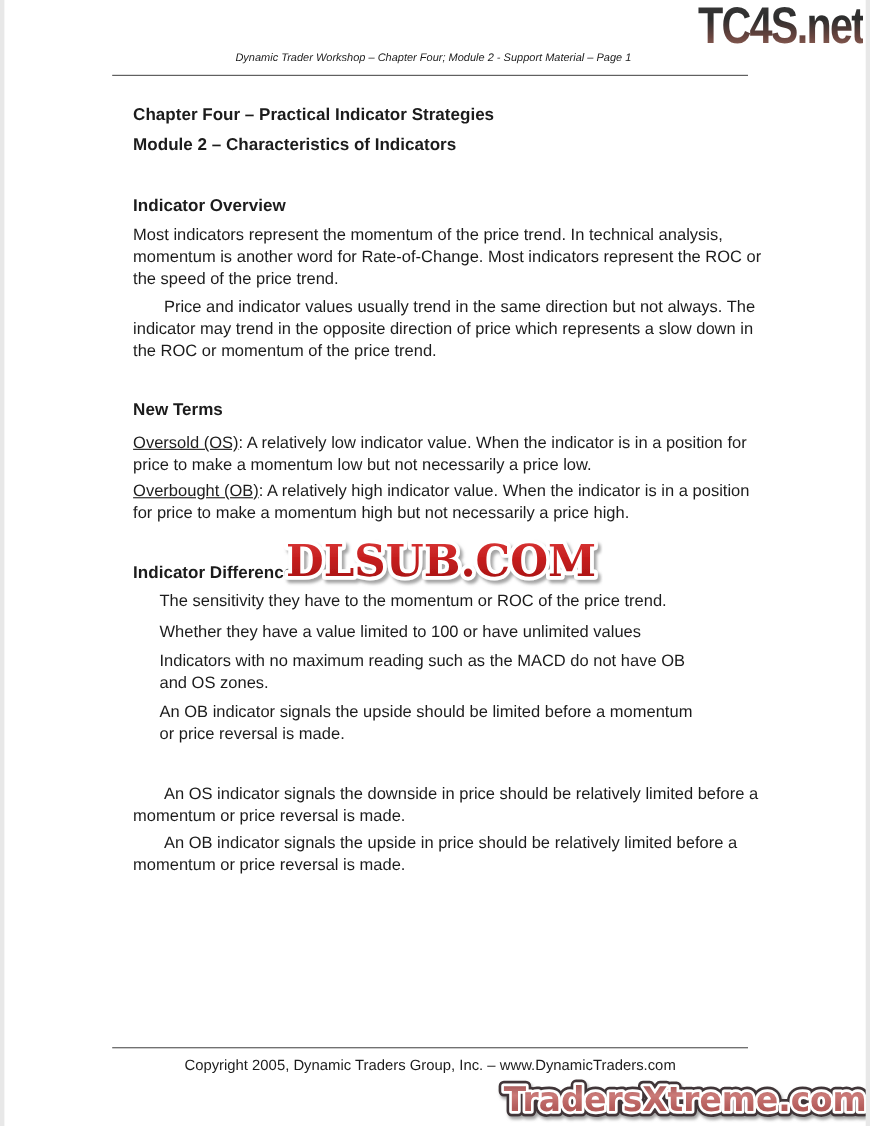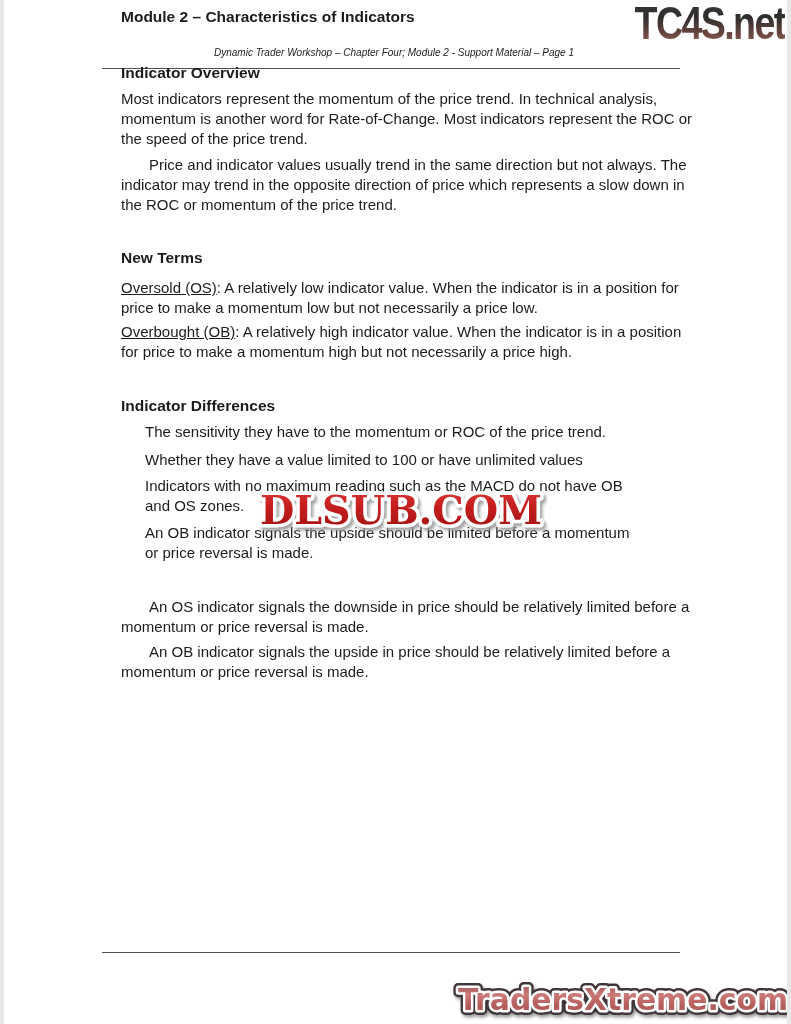--- a/index.html
+++ b/index.html
@@ -79,20 +79,21 @@
 
 <div class="page">
 
   <div class="tc4s-logo">TC4S.net</div>
 
   <div class="header-title">Dynamic Trader Workshop – Chapter Four; Module 2 - Support Material – Page 1</div>
   <div class="header-rule"></div>
 
   <div class="content">
 
+    <p id="h-chapter" class="doc-h">Chapter Four – Practical Indicator Strategies</p>
     <p id="h-module" class="doc-h">Module 2 – Characteristics of Indicators</p>
 
     <p id="h-overview" class="doc-h">Indicator Overview</p>
     <p id="p-ov1" class="para">Most indicators represent the momentum of the price trend. In technical analysis, momentum is another word for Rate-of-Change. Most indicators represent the ROC or the speed of the price trend.</p>
     <p id="p-ov2" class="para indent">Price and indicator values usually trend in the same direction but not always. The indicator may trend in the opposite direction of price which represents a slow down in the ROC or momentum of the price trend.</p>
 
     <p id="h-newterms" class="doc-h">New Terms</p>
     <p id="p-oversold" class="para"><span class="term">Oversold (OS)</span><span>: A relatively low indicator value. When the indicator is in a position for price to make a momentum low but not necessarily a price low.</span></p>
     <p id="p-overbought" class="para"><span class="term">Overbought (OB)</span><span>: A relatively high indicator value. When the indicator is in a position for price to make a momentum high but not necessarily a price high.</span></p>
 
@@ -118,20 +119,21 @@
         </linearGradient>
         <filter id="dlshadow" x="-15%" y="-15%" width="130%" height="140%">
           <feDropShadow dx="2.5" dy="3" stdDeviation="1.6" flood-color="#9a9a9a" flood-opacity="0.9"></feDropShadow>
         </filter>
       </defs>
       <text x="147" y="43" text-anchor="middle" font-family="DejaVu Serif, serif" font-weight="bold" font-size="40" textLength="282" lengthAdjust="spacingAndGlyphs" fill="url(#dlgrad)" stroke="#ffffff" stroke-width="7" stroke-linejoin="round" paint-order="stroke" filter="url(#dlshadow)">DLSUB.COM</text>
     </svg>
   </div>
 
   <div class="footer-rule"></div>
+  <div class="copyright">Copyright 2005, Dynamic Traders Group, Inc. – www.DynamicTraders.com</div>
 
   <div class="tx-wm">
     <svg width="348" height="52" viewBox="0 0 348 52">
       <defs>
         <linearGradient id="txgrad" x1="0" y1="0" x2="0" y2="1">
           <stop offset="0%" stop-color="#934a4a"></stop>
           <stop offset="38%" stop-color="#cb7a78"></stop>
           <stop offset="72%" stop-color="#b25a58"></stop>
           <stop offset="100%" stop-color="#c97270"></stop>
         </linearGradient>

